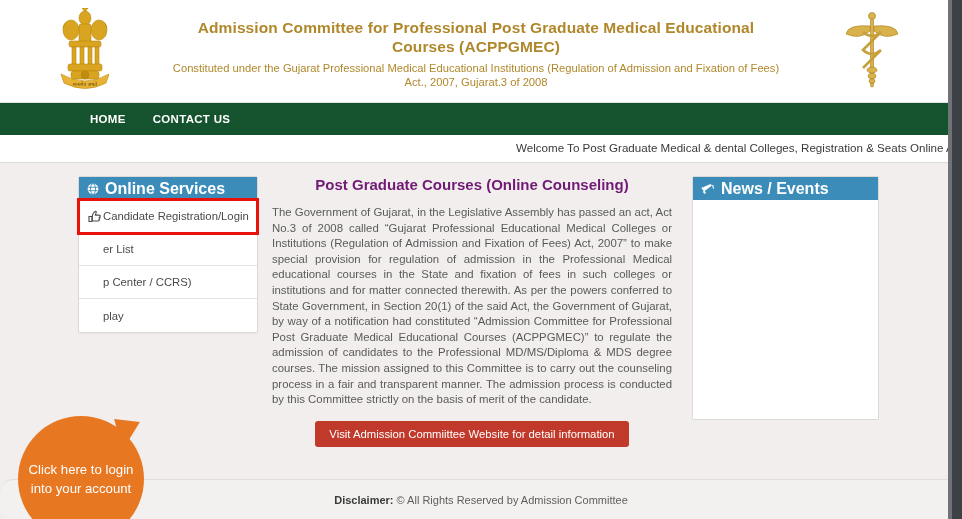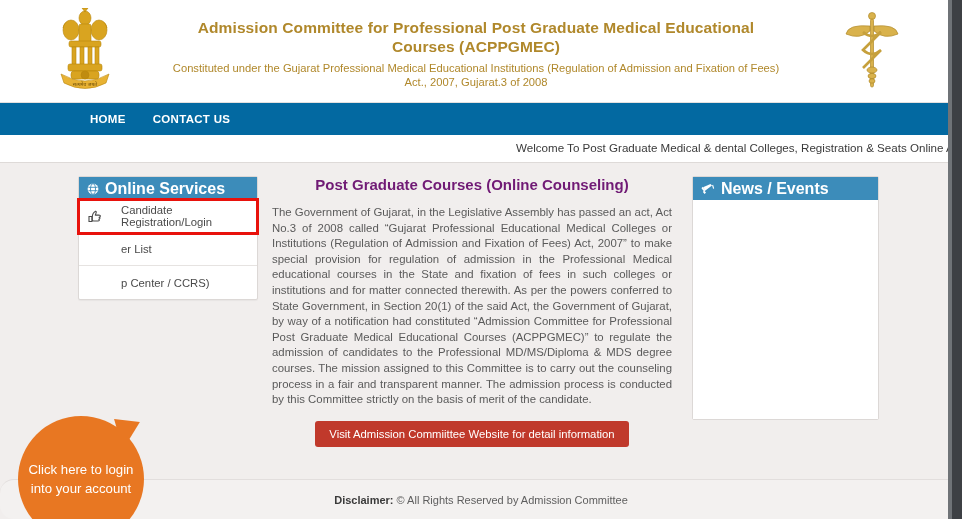--- a/index.html
+++ b/index.html
@@ -69,21 +69,21 @@
   .site-gov {
     color: #2e2e2e;
     font-size: 12.5px;
     font-weight: bold;
     margin-top: 8px;
   }
 
   
   .navbar {
     height: 32px;
-    background: #0369a1;
+    background: #14532d;
     display: flex;
     align-items: center;
     padding-left: 90px;
   }
   .nav-item {
     color: #ffffff;
     font-size: 11.5px;
     font-weight: bold;
     letter-spacing: 0.3px;
     margin-right: 27px;
@@ -135,21 +135,21 @@
     display: flex;
     align-items: center;
     padding-left: 8px;
     gap: 6px;
   }
   .panel-head .ico { display: flex; align-items: center; }
   .svc-item {
     height: 33px;
     display: flex;
     align-items: center;
-    gap: 19px;
+    gap: 1px;
     padding-left: 9px;
     font-size: 11.3px;
     color: #4a4a4a;
     border-bottom: 1px solid #e6e3e1;
     cursor: pointer;
     position: relative;
   }
   .svc-item:last-child { border-bottom: none; }
   .svc-item.highlighted {
     outline: 3px solid #e8120c;
@@ -341,20 +341,24 @@
       <div class="svc-item">
         <span class="hand-ico"></span>
         <span>er List</span>
       </div>
 
       <div class="svc-item">
         <span class="hand-ico"></span>
         <span>p Center / CCRS)</span>
       </div>
 
+      <div class="svc-item">
+        <span class="hand-ico"></span>
+        <span>play</span>
+      </div>
     </div>
 
     <div class="callout-tail"></div>
     <div class="callout">
       <span>Click here to login into your account</span>
     </div>
 
     <div class="content">
       <div class="content-title">Post Graduate Courses (Online Counseling)</div>
       <div class="content-text">The Government of Gujarat, in the Legislative Assembly has passed an act, Act No.3 of 2008 called “Gujarat Professional Educational Medical Colleges or Institutions (Regulation of Admission and Fixation of Fees) Act, 2007” to make special provision for regulation of admission in the Professional Medical educational courses in the State and fixation of fees in such colleges or institutions and for matter connected therewith. As per the powers conferred to State Government, in Section 20(1) of the said Act, the Government of Gujarat, by way of a notification had constituted “Admission Committee for Professional Post Graduate Medical Educational Courses (ACPPGMEC)” to regulate the admission of candidates to the Professional MD/MS/Diploma &amp; MDS degree courses. The mission assigned to this Committee is to carry out the counseling process in a fair and transparent manner. The admission process is conducted by this Committee strictly on the basis of merit of the candidate.</div>

